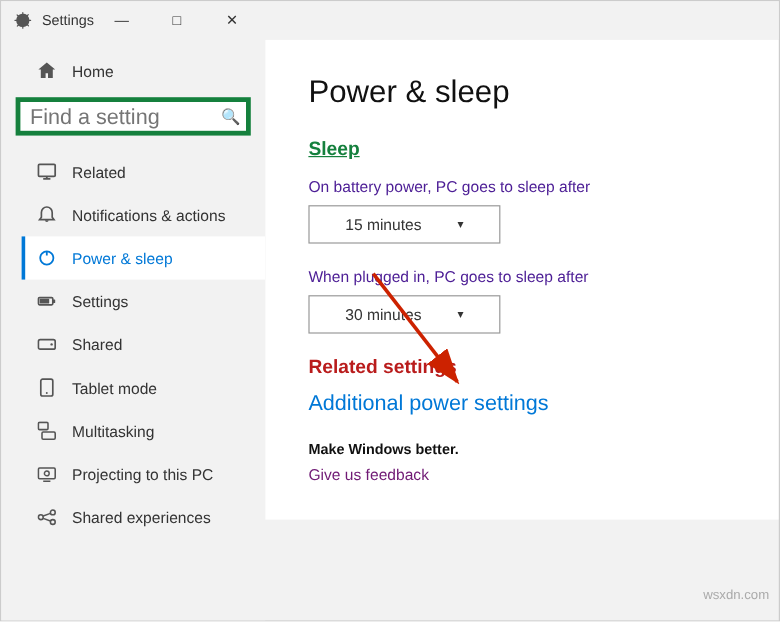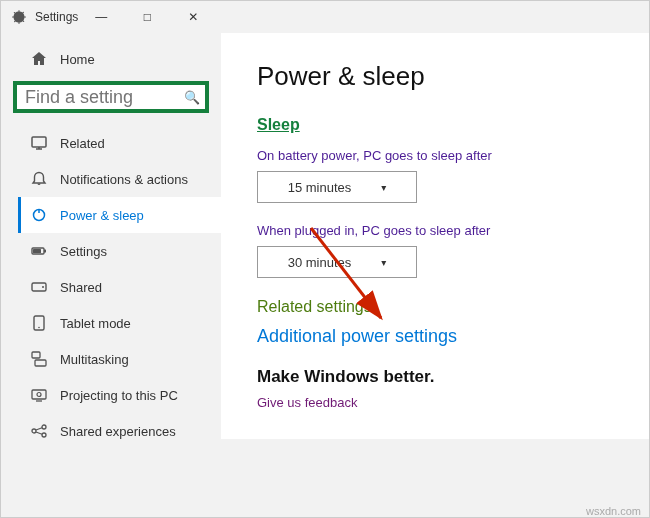--- a/index.html
+++ b/index.html
@@ -188,36 +188,36 @@
       font-size: 10px;
       color: #333;
     }
 
     .related-section {
       margin-top: 8px;
     }
 
     .related-title {
       font-size: 16px;
-      font-weight: 400;
-      color: #4d7c0f;
+      font-weight: 700;
+      color: #b91c1c;
       margin-bottom: 10px;
     }
 
     .related-link {
       color: #0078d7;
       font-size: 18px;
       cursor: pointer;
       text-decoration: none;
       display: inline-block;
       margin-bottom: 20px;
     }
 
     .make-better-title {
-      font-size: 17px;
+      font-size: 12px;
       font-weight: 600;
       color: #111;
       margin-bottom: 6px;
     }
 
     .feedback-link {
       color: #701a75;
       font-size: 13px;
       cursor: pointer;
       text-decoration: none;
@@ -235,21 +235,21 @@
 
     .main-panel-wrapper {
       position: relative;
       flex: 1;
       overflow: hidden;
     }
 
     
     .watermark {
       position: absolute;
-      bottom: 0;
+      bottom: 15px;
       right: 8px;
       font-size: 11px;
       color: #aaa;
       pointer-events: none;
     }
 
     
     svg { display: block; }
   </style>
 </head>

